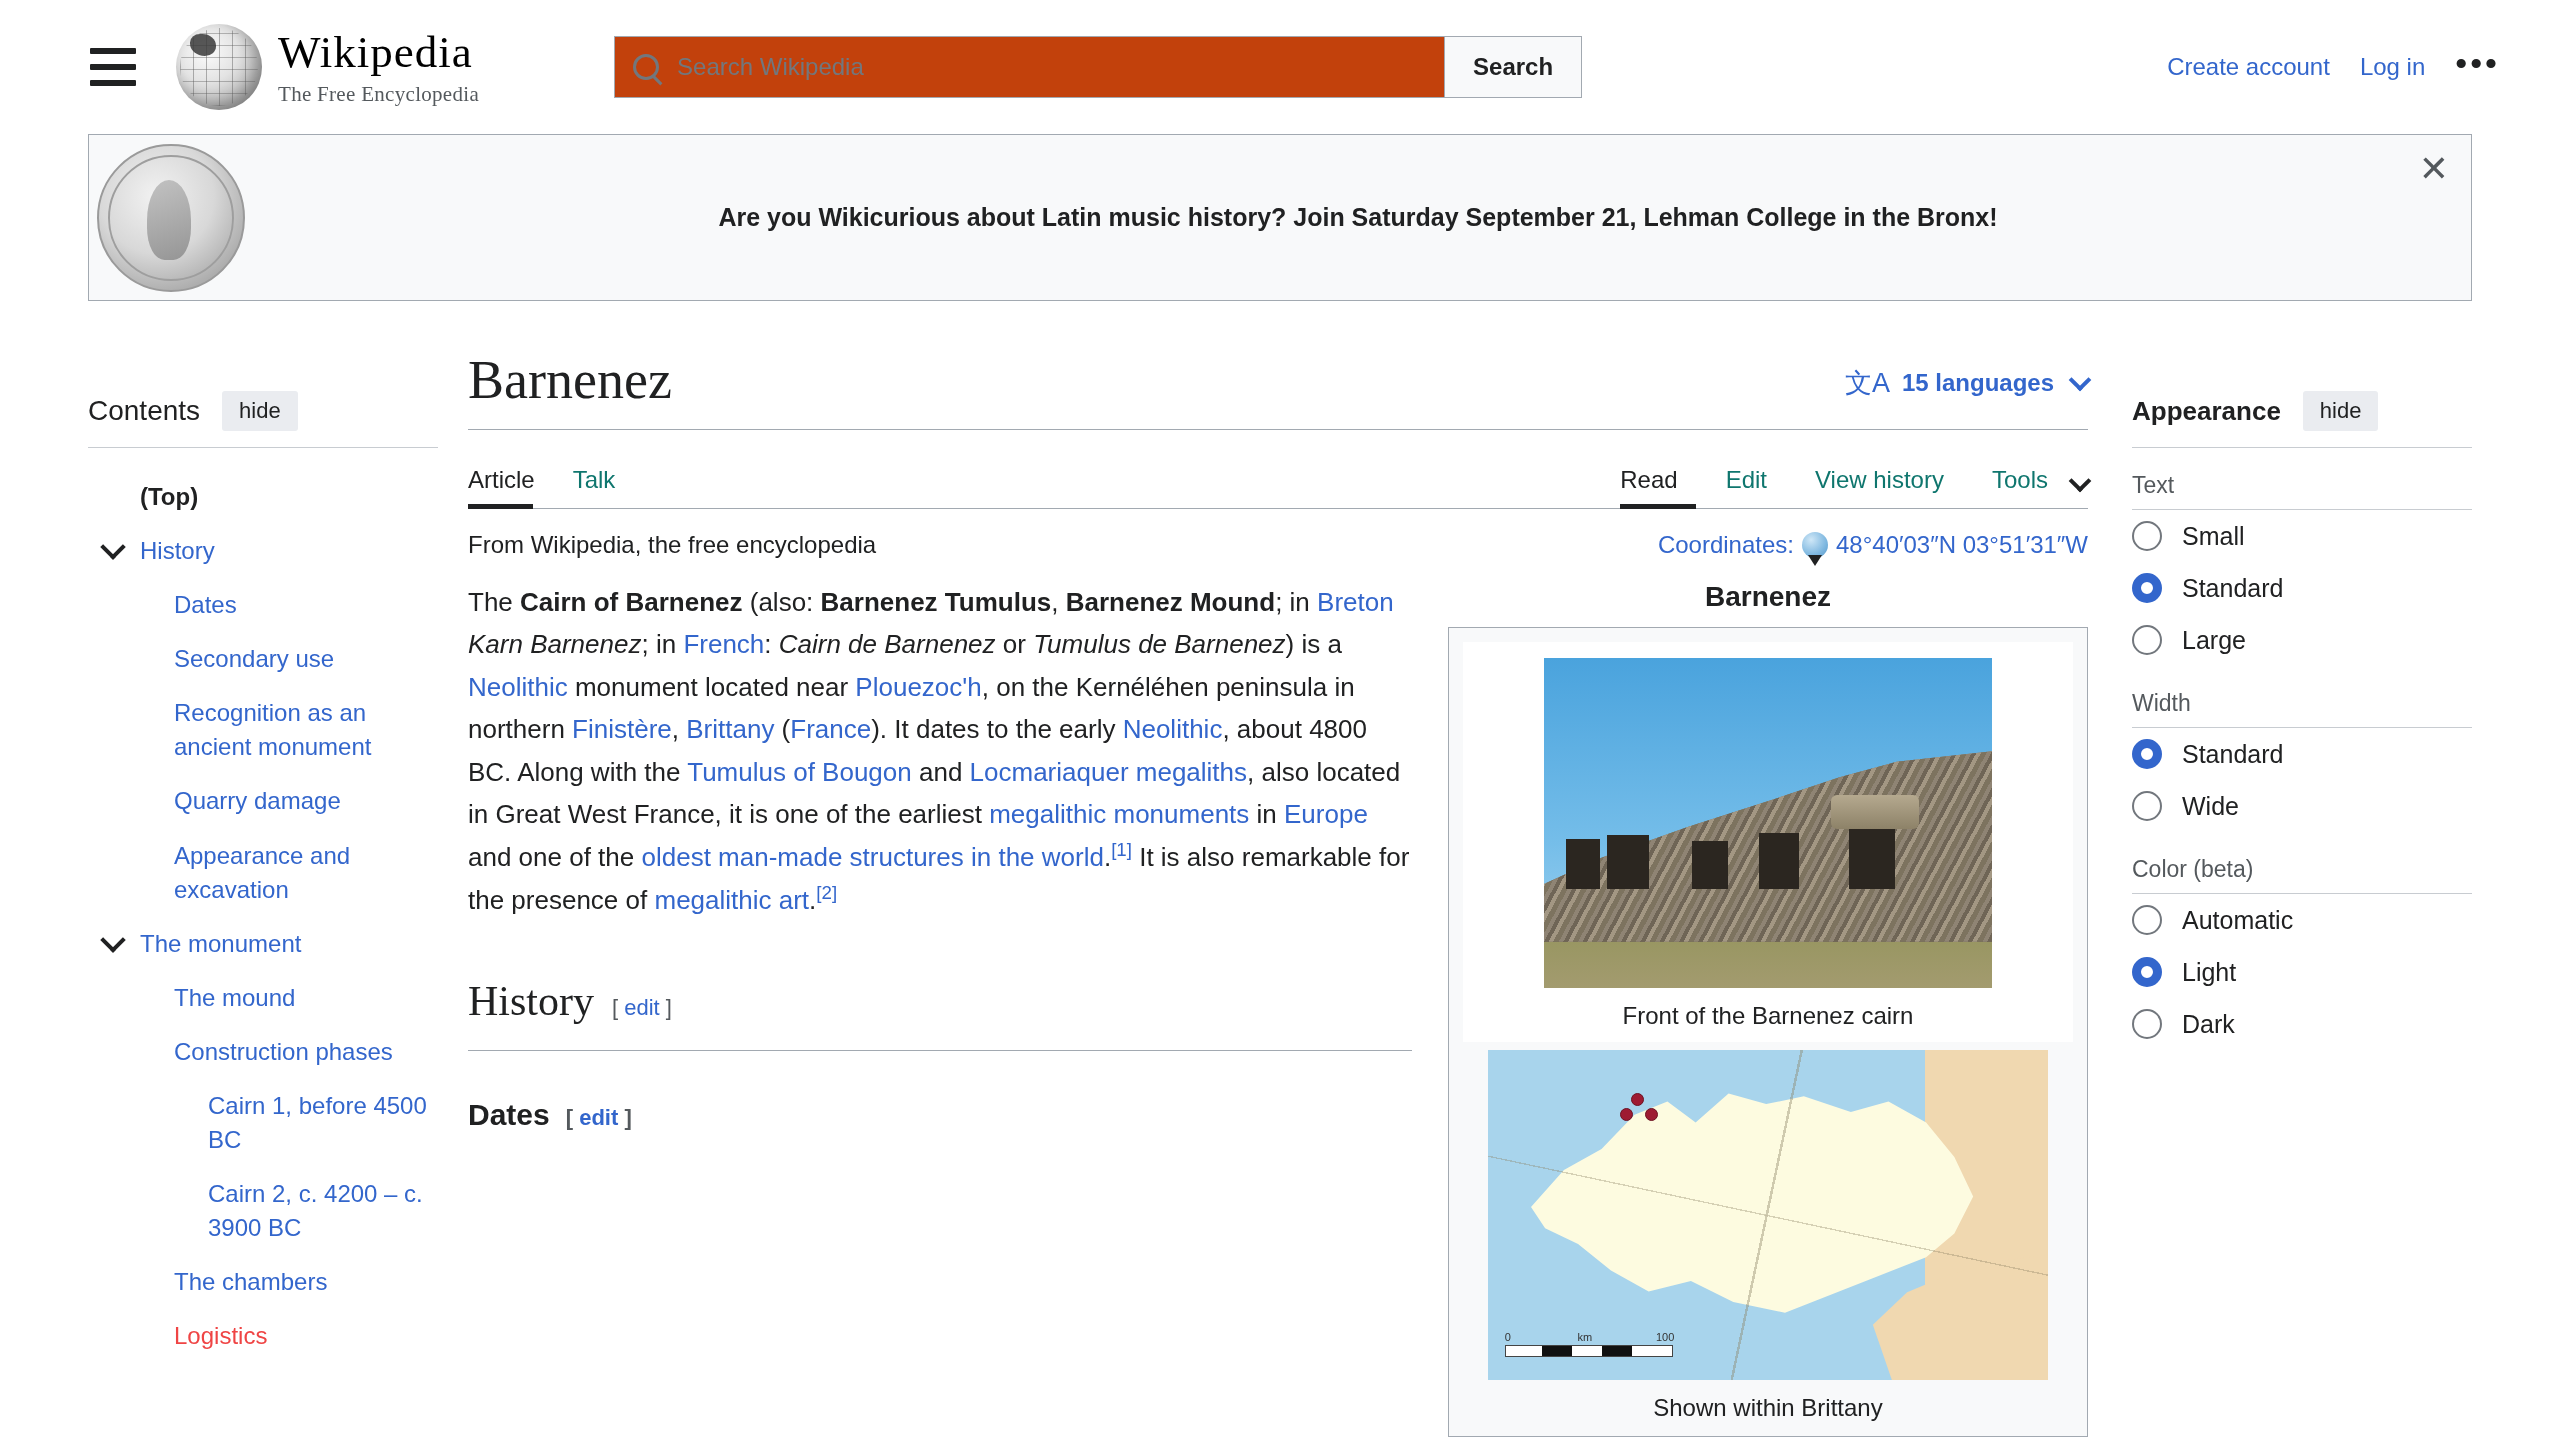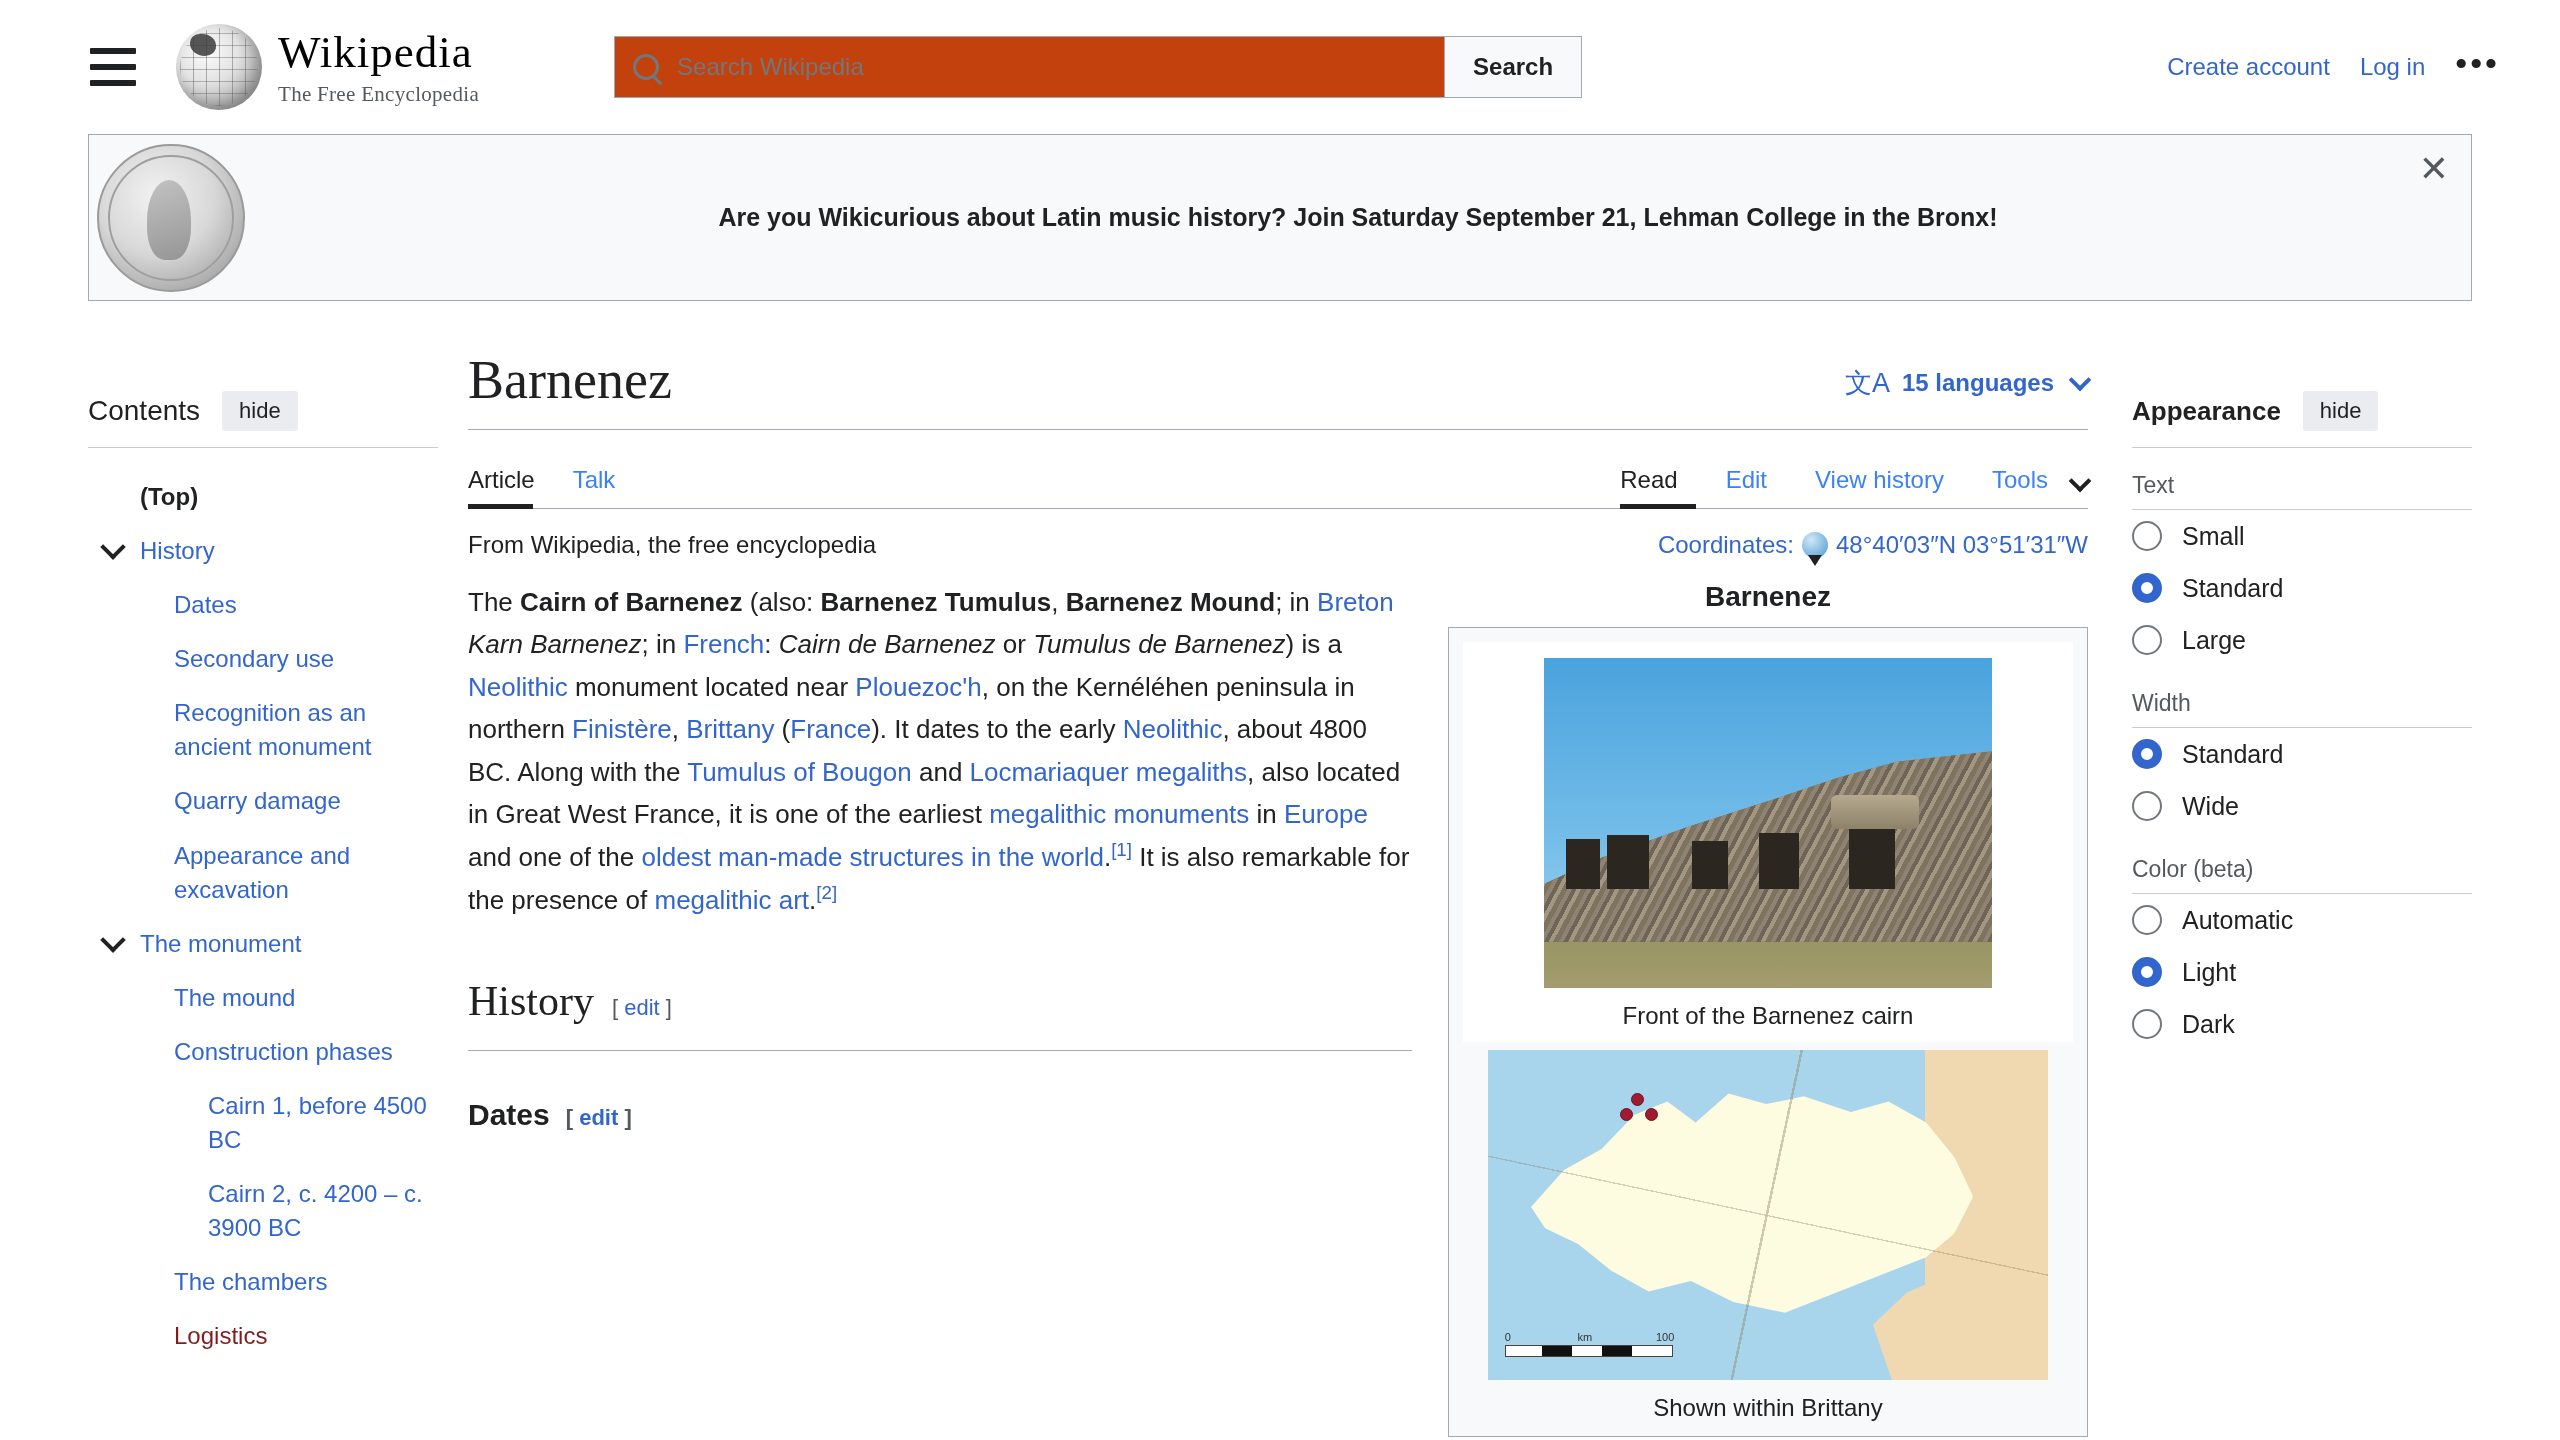--- a/index.html
+++ b/index.html
@@ -78,21 +78,21 @@
   .title-row { display:flex; align-items:flex-end; }
   .page-title { font-family:"Liberation Serif", serif; font-size:54px; font-weight:normal; margin:0; }
   .lang-btn { margin-left:auto; display:flex; align-items:center; gap:12px; font-size:24px;
               font-weight:bold; color:#3366cc; cursor:pointer; padding-bottom:10px; }
   .lang-icon { font-size:27px; font-weight:normal; }
   .caret { width:16px; height:16px; border-right:4px solid #3366cc; border-bottom:4px solid #3366cc;
            transform:rotate(45deg); margin-bottom:6px; margin-left:6px;}
   .caret.dark { border-color:#202122; }
   .title-rule { border-bottom:1px solid #a2a9b1; margin-top:18px; }
   .tabs-row { display:flex; align-items:center; margin-top:30px; position:relative; }
-  .tab { font-size:24px; padding:6px 18px 14px 0; margin-right:20px; color:#3b82f6; cursor:pointer; position:relative;}
+  .tab { font-size:24px; padding:6px 18px 14px 0; margin-right:20px; color:#0f766e; cursor:pointer; position:relative;}
   .tab.active { color:#202122; }
   .tab.active::after { content:""; position:absolute; left:0; right:20px; bottom:-1px; height:5px; background:#202122;}
   .tabs-right { margin-left:auto; display:flex; align-items:center; }
   .tabs-right .tab { margin-right:0; margin-left:30px; }
   .tabs-right .tab.active::after { right:0; }
   .tabs-rule { border-bottom:1px solid #a2a9b1; }
   .siteline { display:flex; align-items:center; margin-top:22px; }
   .siteline-left { font-size:24px; color:#202122; }
   .coords { margin-left:auto; font-size:24px; color:#3366cc; display:flex; align-items:center; gap:8px;}
   .globe-sm { width:26px; height:26px; border-radius:50%;
@@ -223,21 +223,21 @@
         <div class="toc-item lvl2"><span style="color: rgb(51, 102, 204);">Secondary use</span></div>
         <div class="toc-item lvl2"><span style="color: rgb(51, 102, 204);">Recognition as an ancient monument</span></div>
         <div class="toc-item lvl2"><span style="color: rgb(51, 102, 204);">Quarry damage</span></div>
         <div class="toc-item lvl2"><span style="color: rgb(51, 102, 204);">Appearance and excavation</span></div>
         <div class="toc-item lvl1"><span class="chev"></span><span style="color: rgb(51, 102, 204);">The monument</span></div>
         <div class="toc-item lvl2"><span style="color: rgb(51, 102, 204);">The mound</span></div>
         <div class="toc-item lvl2"><span style="color: rgb(51, 102, 204);">Construction phases</span></div>
         <div class="toc-item lvl3"><span style="color: rgb(51, 102, 204);">Cairn 1, before 4500 BC</span></div>
         <div class="toc-item lvl3"><span style="color: rgb(51, 102, 204);">Cairn 2, c. 4200 – c. 3900 BC</span></div>
         <div class="toc-item lvl2"><span style="color: rgb(51, 102, 204);">The chambers</span></div>
-        <div class="toc-item lvl2"><span style="color: #7f1d1d;">Logistics</span></div>
+        <div class="toc-item lvl2"><span style="color: #ef4444;">Logistics</span></div>
       </div>
   </div>
 
   <div class="content">
     <div class="title-row">
       <h1 class="page-title">Barnenez</h1>
       <div class="lang-btn">
         <span class="lang-icon">文A</span>
         <span>15 languages</span>
         <span class="caret"></span>

